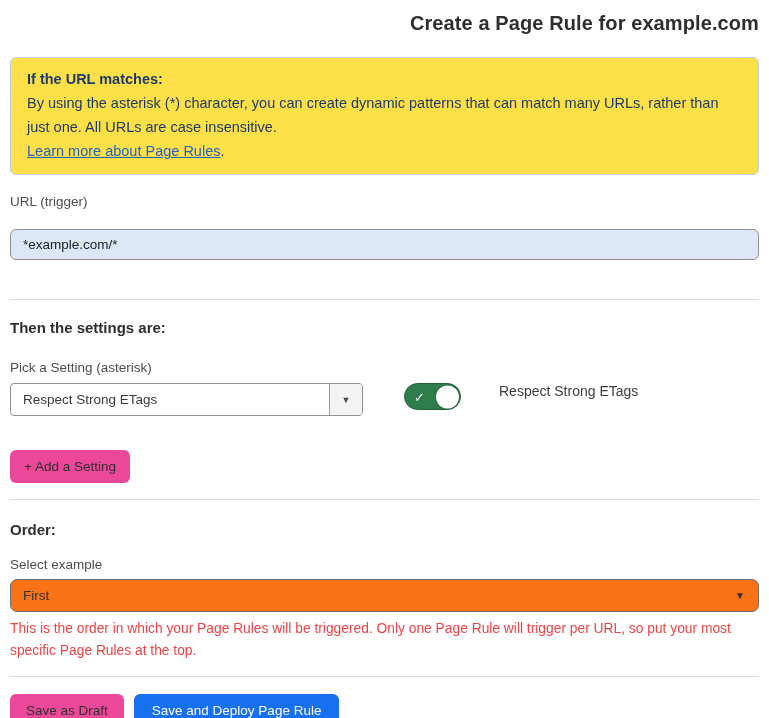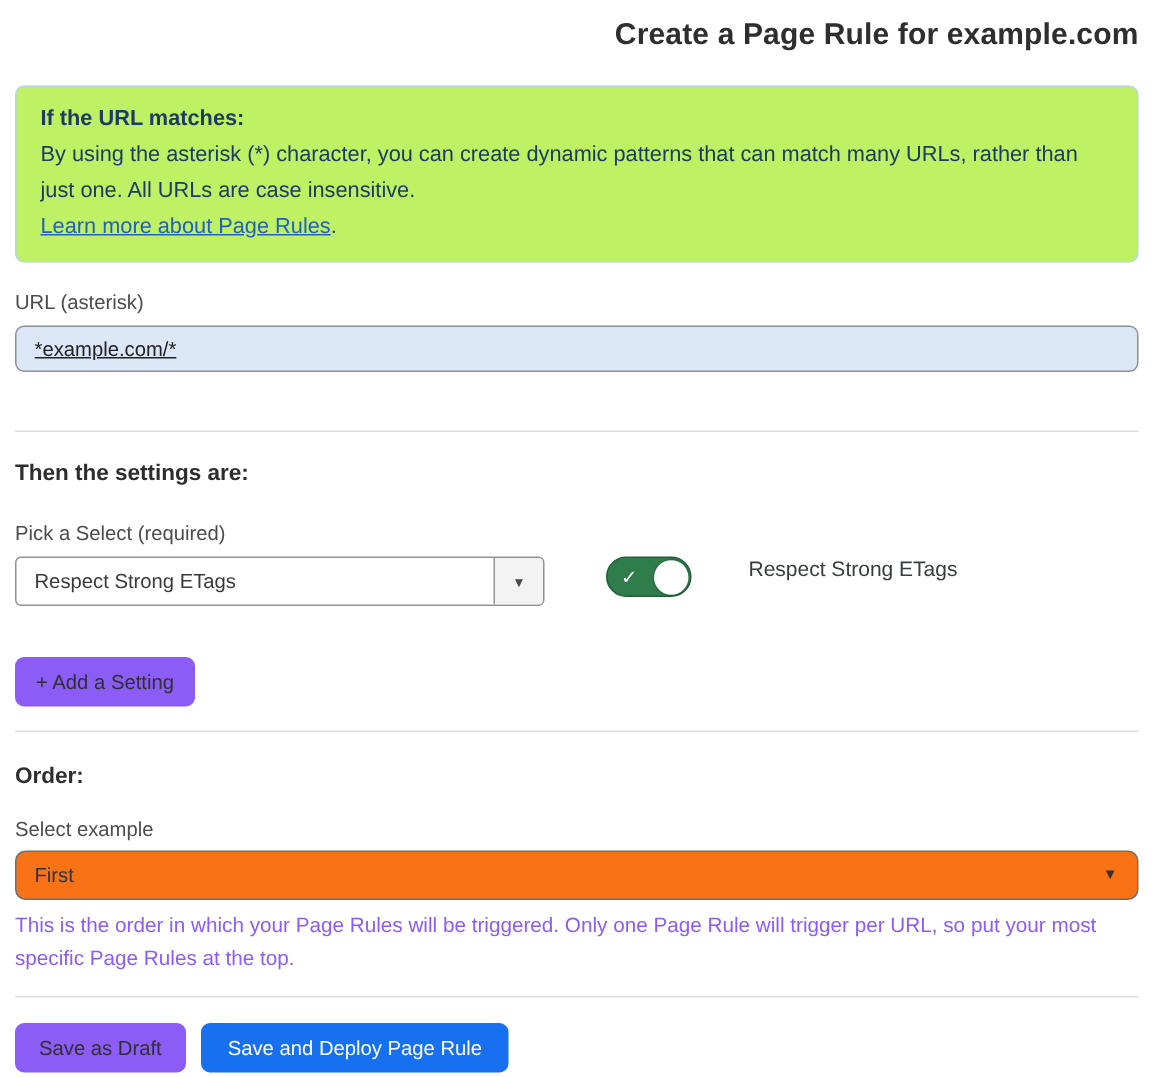--- a/index.html
+++ b/index.html
@@ -16,21 +16,21 @@
   .page-title {
     font-size: 20px;
     font-weight: 700;
     color: #2e2e2e;
     letter-spacing: 0.1px;
     text-align: right;
   }
 
   .info-box {
     margin-top: 22px;
-    background: #bef264;
+    background: #fde047;
     border: 1px solid #b7d0eb;
     border-radius: 6px;
     padding: 9px 16px 11px 16px;
     color: #1e3a66;
     font-size: 14.5px;
     line-height: 24px;
   }
   .info-box .info-heading { font-weight: 700; }
   .info-box a {
     color: #2260c4;
@@ -39,31 +39,30 @@
   }
 
   .field-label {
     margin-top: 19px;
     font-size: 13.5px;
     color: #4c4c4c;
   }
 
   .url-input {
     display: block;
-    margin-top: 8px;
+    margin-top: 20px;
     width: 100%;
     height: 31px;
     background: #dbe7f7;
     border: 1px solid #8f8f8f;
     border-radius: 6px;
     padding: 0 12px;
     font-family: "Liberation Sans", sans-serif;
     font-size: 13.5px;
     color: #222222;
-    text-decoration: underline;
   }
 
   .divider {
     border: none;
     border-top: 1px solid #dcdcdc;
     height: 0;
   }
   .divider-1 { margin-top: 39px; }
   .divider-2 { margin-top: 16px; }
   .divider-3 { margin-top: 14px; }
@@ -155,21 +154,21 @@
   .btn {
     display: inline-block;
     border: none;
     border-radius: 6px;
     font-family: "Liberation Sans", sans-serif;
     font-size: 13.5px;
     cursor: pointer;
     white-space: nowrap;
   }
   .btn-gray {
-    background: #8b5cf6;
+    background: #ec4899;
     color: #303030;
   }
   .btn-blue {
     background: #1670f0;
     color: #ffffff;
   }
   .add-setting-btn {
     margin-top: 34px;
     padding: 9px 14px;
   }
@@ -194,21 +193,21 @@
   .order-select .select-chevron {
     padding-right: 13px;
     font-size: 10px;
     color: #333333;
   }
 
   .help-text {
     margin-top: 6px;
     font-size: 13.8px;
     line-height: 22px;
-    color: #8b5cf6;
+    color: #ef4444;
   }
 
   .footer {
     margin-top: 17px;
     display: flex;
     align-items: center;
     gap: 10px;
   }
   .footer .btn { padding: 9px 16px; }
   .footer .btn-blue { padding: 9px 18px; }
@@ -219,28 +218,28 @@
 <div class="container">
 
   <h1 class="page-title">Create a Page Rule for example.com</h1>
 
   <div class="info-box">
     <div class="info-heading">If the URL matches:</div>
     <div class="info-body">By using the asterisk (*) character, you can create dynamic patterns that can match many URLs, rather than just one. All URLs are case insensitive.</div>
     <div><a>Learn more about Page Rules</a><span>.</span></div>
   </div>
 
-  <div class="field-label">URL (asterisk)</div>
+  <div class="field-label">URL (trigger)</div>
   <input class="url-input" type="text" value="*example.com/*" style="">
 
   <hr class="divider divider-1">
 
   <h2 class="section-heading settings-heading">Then the settings are:</h2>
 
-  <div class="field-label picker-label">Pick a Select (required)</div>
+  <div class="field-label picker-label">Pick a Setting (asterisk)</div>
 
   <div class="setting-row">
     <div class="custom-select">
       <span class="select-text">Respect Strong ETags</span>
       <span class="select-arrow">▼</span>
     </div>
     <div class="toggle">
       <span class="check-glyph">✓</span>
       <span class="knob"></span>
     </div>

